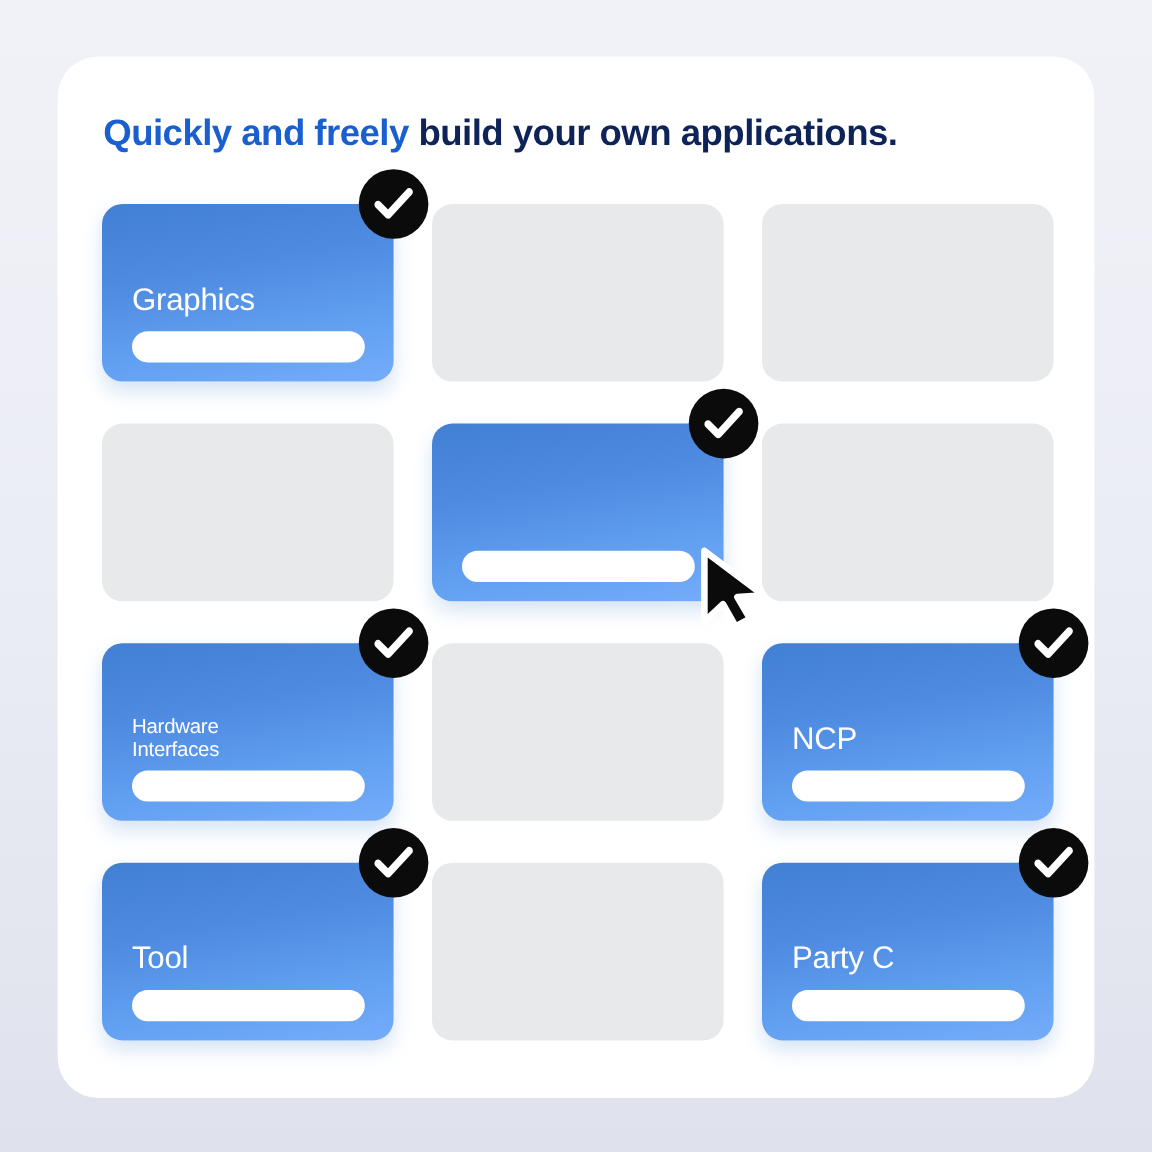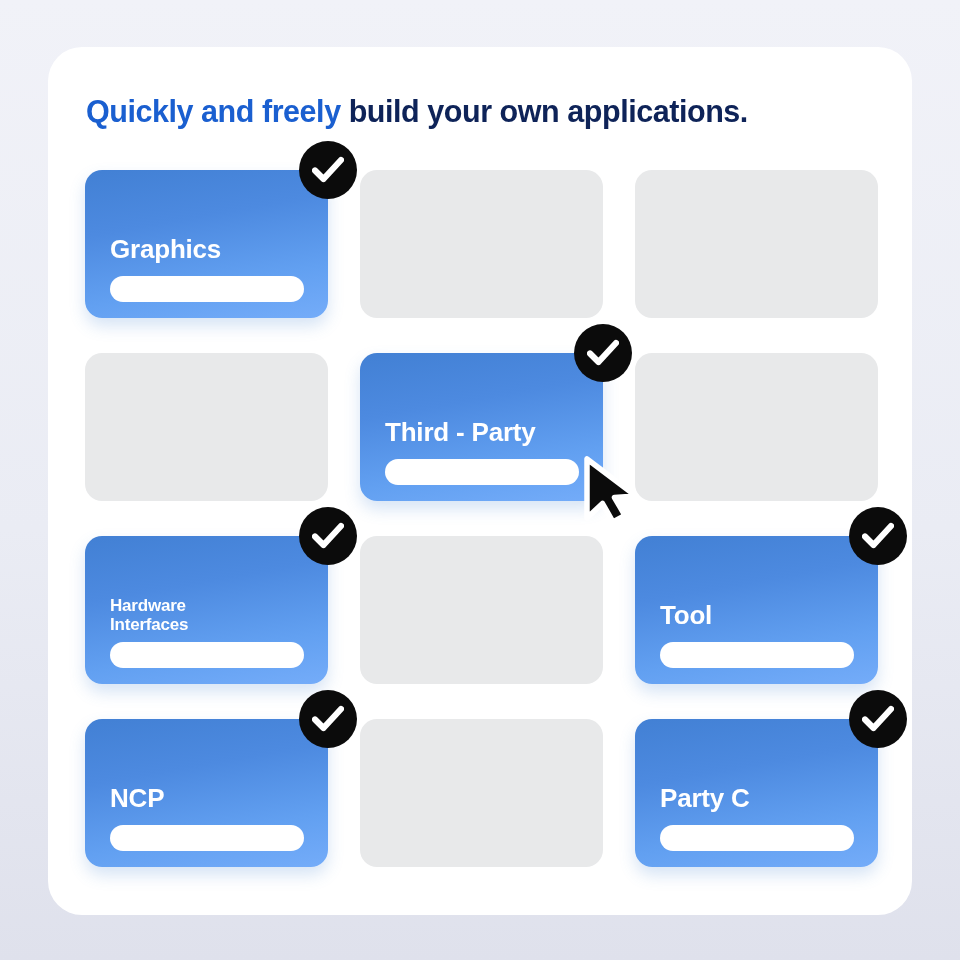--- a/index.html
+++ b/index.html
@@ -85,21 +85,21 @@
     overflow: hidden;
   }
 
   .tile-label {
     position: absolute;
     left: 25px;
     right: 28px;
     bottom: 54px;
     color: #FFFFFF;
     font-size: 26px;
-    font-weight: bold;
+    font-weight: normal;
     letter-spacing: -0.2px;
     line-height: 1.12;
     white-space: pre-line;
   }
   .tile-label.two-line {
     bottom: 50px;
     font-size: 17px;
   }
 
   .tile-bar {
@@ -167,21 +167,20 @@
         <div class="tile-empty"></div>
       </div>
       <div class="cell">
         <div class="tile-empty"></div>
       </div>
       <div class="cell">
         <div class="tile-empty"></div>
       </div>
       <div class="cell">
         <div class="tile-active">
-          <div class="tile-label">Third - Party</div>
           <div class="tile-bar"></div>
         </div>
         <div class="check-badge">
           <svg width="32" height="28" viewBox="0 0 32 28" xmlns="http://www.w3.org/2000/svg">
             <path d="M3 14.5 L11.5 23 L29 4" fill="none" stroke="#FFFFFF" stroke-width="6.2" stroke-linecap="round" stroke-linejoin="round"></path>
           </svg>
         </div>
       </div>
       <div class="cell">
         <div class="tile-empty"></div>
@@ -196,32 +195,32 @@
           <svg width="32" height="28" viewBox="0 0 32 28" xmlns="http://www.w3.org/2000/svg">
             <path d="M3 14.5 L11.5 23 L29 4" fill="none" stroke="#FFFFFF" stroke-width="6.2" stroke-linecap="round" stroke-linejoin="round"></path>
           </svg>
         </div>
       </div>
       <div class="cell">
         <div class="tile-empty"></div>
       </div>
       <div class="cell">
         <div class="tile-active">
+          <div class="tile-label">NCP</div>
+          <div class="tile-bar"></div>
+        </div>
+        <div class="check-badge">
+          <svg width="32" height="28" viewBox="0 0 32 28" xmlns="http://www.w3.org/2000/svg">
+            <path d="M3 14.5 L11.5 23 L29 4" fill="none" stroke="#FFFFFF" stroke-width="6.2" stroke-linecap="round" stroke-linejoin="round"></path>
+          </svg>
+        </div>
+      </div>
+      <div class="cell">
+        <div class="tile-active">
           <div class="tile-label">Tool</div>
-          <div class="tile-bar"></div>
-        </div>
-        <div class="check-badge">
-          <svg width="32" height="28" viewBox="0 0 32 28" xmlns="http://www.w3.org/2000/svg">
-            <path d="M3 14.5 L11.5 23 L29 4" fill="none" stroke="#FFFFFF" stroke-width="6.2" stroke-linecap="round" stroke-linejoin="round"></path>
-          </svg>
-        </div>
-      </div>
-      <div class="cell">
-        <div class="tile-active">
-          <div class="tile-label">NCP</div>
           <div class="tile-bar"></div>
         </div>
         <div class="check-badge">
           <svg width="32" height="28" viewBox="0 0 32 28" xmlns="http://www.w3.org/2000/svg">
             <path d="M3 14.5 L11.5 23 L29 4" fill="none" stroke="#FFFFFF" stroke-width="6.2" stroke-linecap="round" stroke-linejoin="round"></path>
           </svg>
         </div>
       </div>
       <div class="cell">
         <div class="tile-empty"></div>

